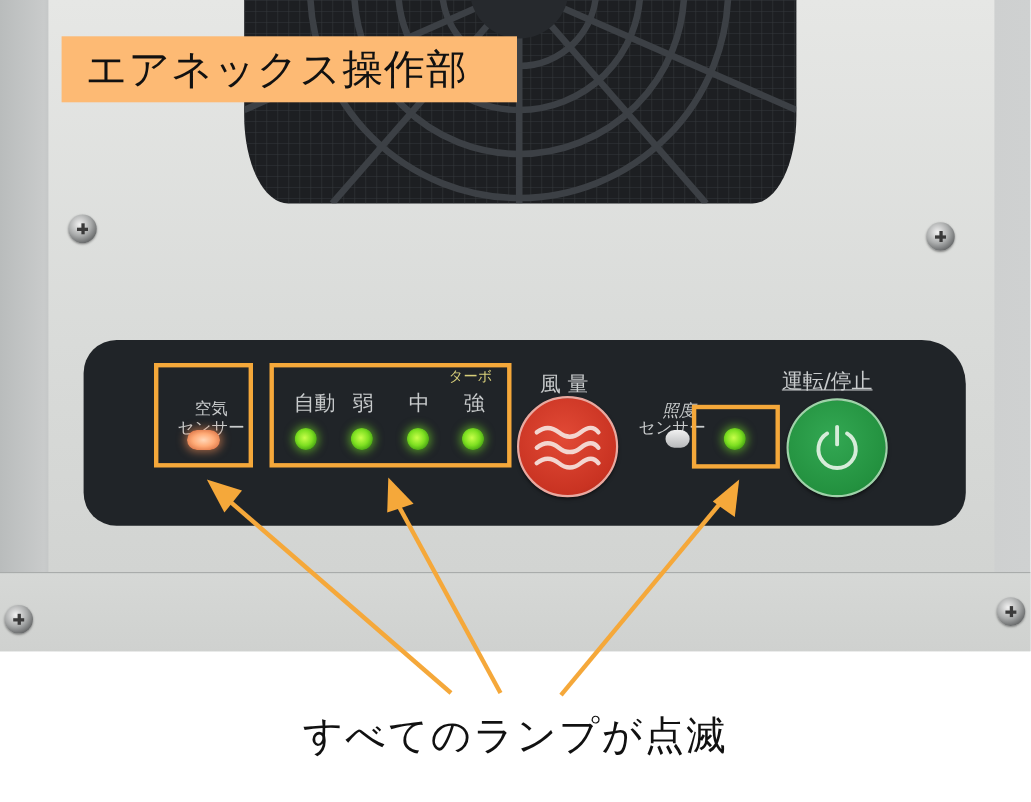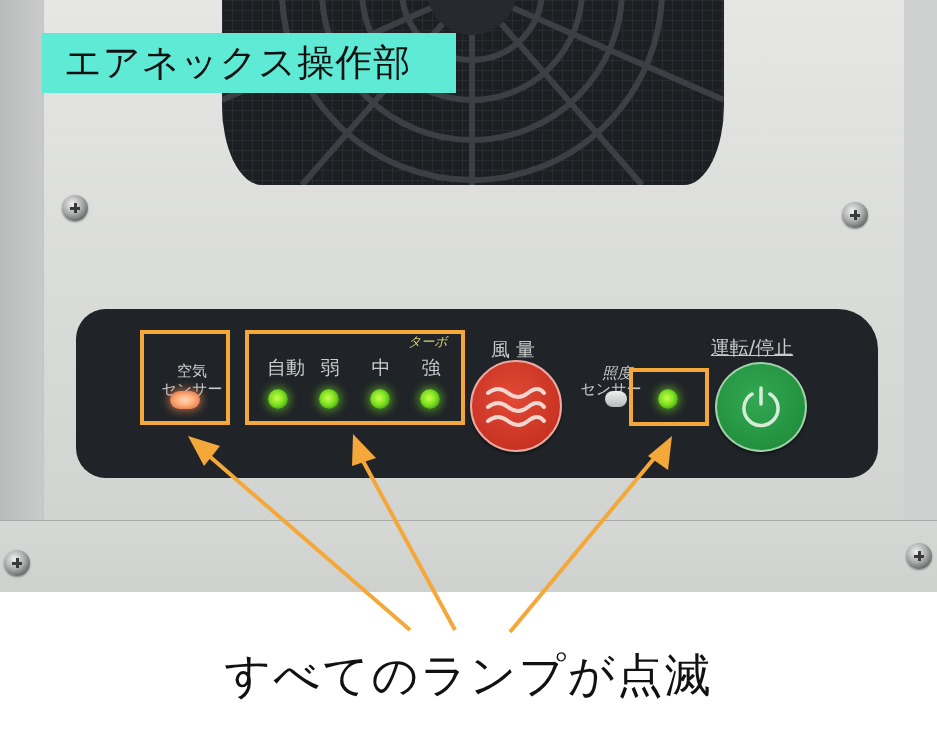--- a/index.html
+++ b/index.html
@@ -34,22 +34,22 @@
     background: radial-gradient(circle at 40% 35%, #f2f2f2 0%, #a9abab 45%, #5d5f60 80%, #3b3c3d 100%);
     box-shadow: 0 1px 2px rgba(0,0,0,0.4);
   }
   .screw::after {
     content: ""; position: absolute; left: 8px; top: 8px; width: 10px; height: 10px;
     background:
       linear-gradient(#3a3a3a,#3a3a3a) center/10px 3px no-repeat,
       linear-gradient(#3a3a3a,#3a3a3a) center/3px 10px no-repeat;
   }
   .title-label {
-    position: absolute; left: 42px; top: 33px; width: 414px; height: 60px;
-    background: #5eead4;
+    position: absolute; left: 56px; top: 33px; width: 414px; height: 60px;
+    background: #fdba74;
     display: flex; align-items: center; padding-left: 22px; box-sizing: border-box;
     font-size: 37px; color: #111; letter-spacing: 1px;
   }
   .panel {
     position: absolute; left: 76px; top: 309px; width: 802px; height: 169px;
     background: #202428;
     border-radius: 30px 40px 30px 30px;
   }
   .panel-label {
     position: absolute; color: #c9cccd; font-size: 19px; white-space: nowrap;
@@ -74,25 +74,25 @@
     position: absolute; border-radius: 50%;
     display: flex; align-items: center; justify-content: center;
     box-shadow: 0 2px 3px rgba(0,0,0,0.5);
   }
   .btn-fan { left: 470px; top: 360px; width: 88px; height: 88px; background: radial-gradient(circle at 45% 40%, #e24a36 0%, #c93322 70%, #a52819 100%); border: 2px solid #e9a9a0; }
   .btn-power { left: 715px; top: 362px; width: 88px; height: 86px; background: radial-gradient(circle at 45% 40%, #33a853 0%, #23913f 70%, #1b7a33 100%); border: 2px solid #9fd2a9; }
   .hl-box {
     position: absolute; border: 4px solid #f5a83a; box-sizing: border-box;
   }
   .turbo {
-    position: absolute; color: #d8cf7a; font-size: 13px; white-space: nowrap; font-style: italic;
+    position: absolute; color: #d8cf7a; font-size: 13px; white-space: nowrap;
   }
   .caption {
     position: absolute; left: 0; top: 645px; width: 937px; text-align: center;
-    font-size: 46px; color: #111; letter-spacing: 2px;
+    font-size: 36px; color: #111; letter-spacing: 2px;
   }
   svg.arrows { position: absolute; left: 0; top: 0; pointer-events: none; }
 </style>
 </head>
 <body>
 
 <div class="photo">
   <div class="device-body"></div>
   <div class="device-lower"></div>
 

